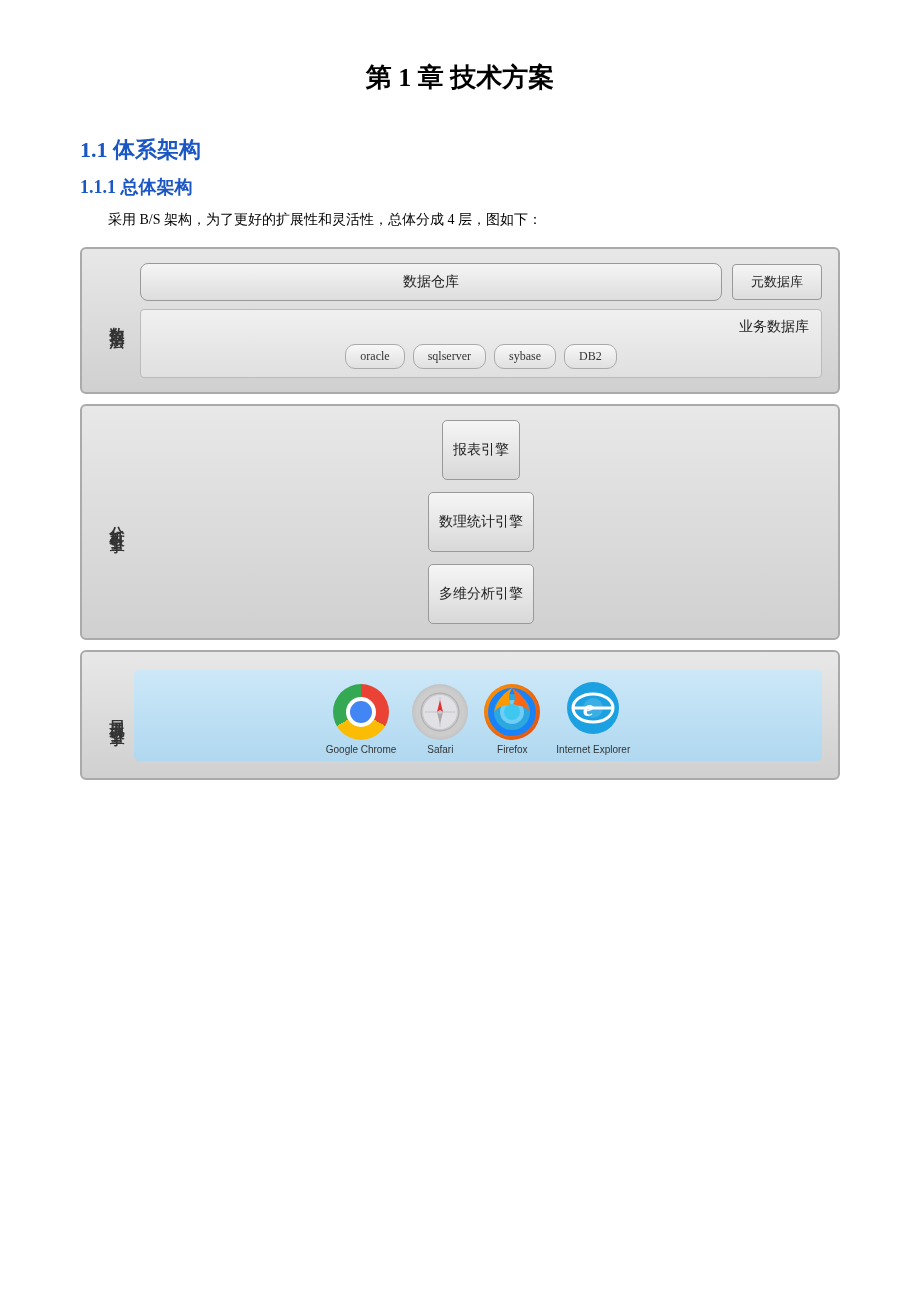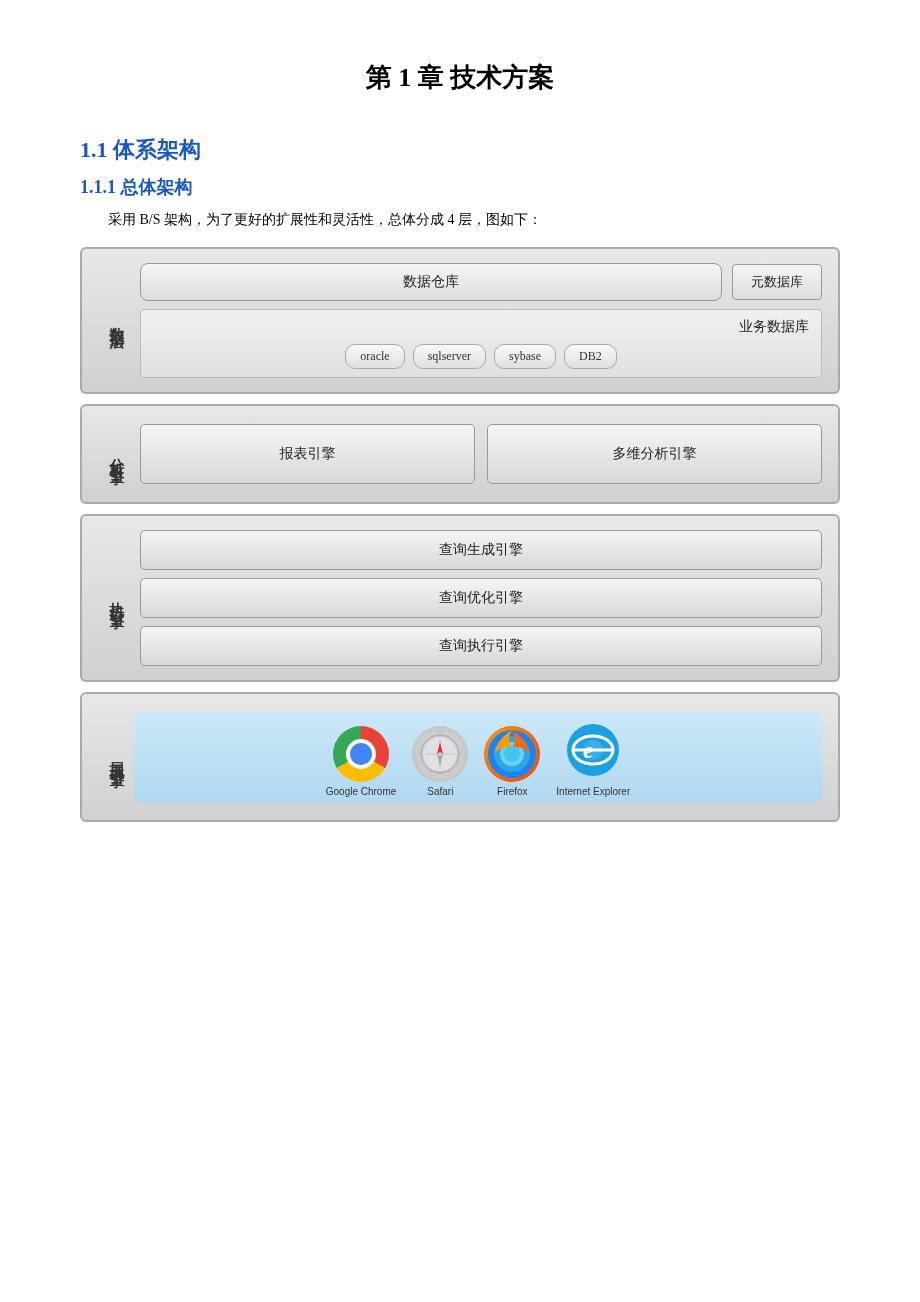--- a/index.html
+++ b/index.html
@@ -142,21 +142,21 @@
       padding: 4px 14px;
       font-size: 12px;
       color: #333;
       text-align: center;
       font-family: "SimSun", "宋体", serif;
     }
 
     
     .analysis-layer {
       display: flex;
-      flex-direction: row;
+      flex-direction: column;
       gap: 12px;
       align-items: center;
     }
 
     .engine-btn {
       flex: 1;
       background: linear-gradient(180deg, #f5f5f5 0%, #d8d8d8 100%);
       border: 1.5px solid #999;
       border-radius: 5px;
       padding: 20px 10px;
@@ -301,35 +301,26 @@
           </div>
         </div>
       </div>
     </div>
 
     <div class="layer-block">
       <div class="layer-label">分析引擎</div>
       <div class="layer-content">
         <div class="analysis-layer">
           <div class="engine-btn">报表引擎</div>
+          <div class="engine-btn">数理统计引擎</div>
           <div class="engine-btn">多维分析引擎</div>
         </div>
       </div>
     </div>
 
-    <div class="layer-block">
-      <div class="layer-label">执行引擎</div>
-      <div class="layer-content">
-        <div class="exec-layer">
-          <div class="exec-btn">查询生成引擎</div>
-          <div class="exec-btn">查询优化引擎</div>
-          <div class="exec-btn">查询执行引擎</div>
-        </div>
-      </div>
-    </div>
 
     <div class="pres-layer">
       <div class="layer-label">展现引擎</div>
       <div class="browser-area">
 
         <div class="browser-item">
           <div class="chrome-icon"></div>
           <span class="browser-label">Google Chrome</span>
         </div>
 

